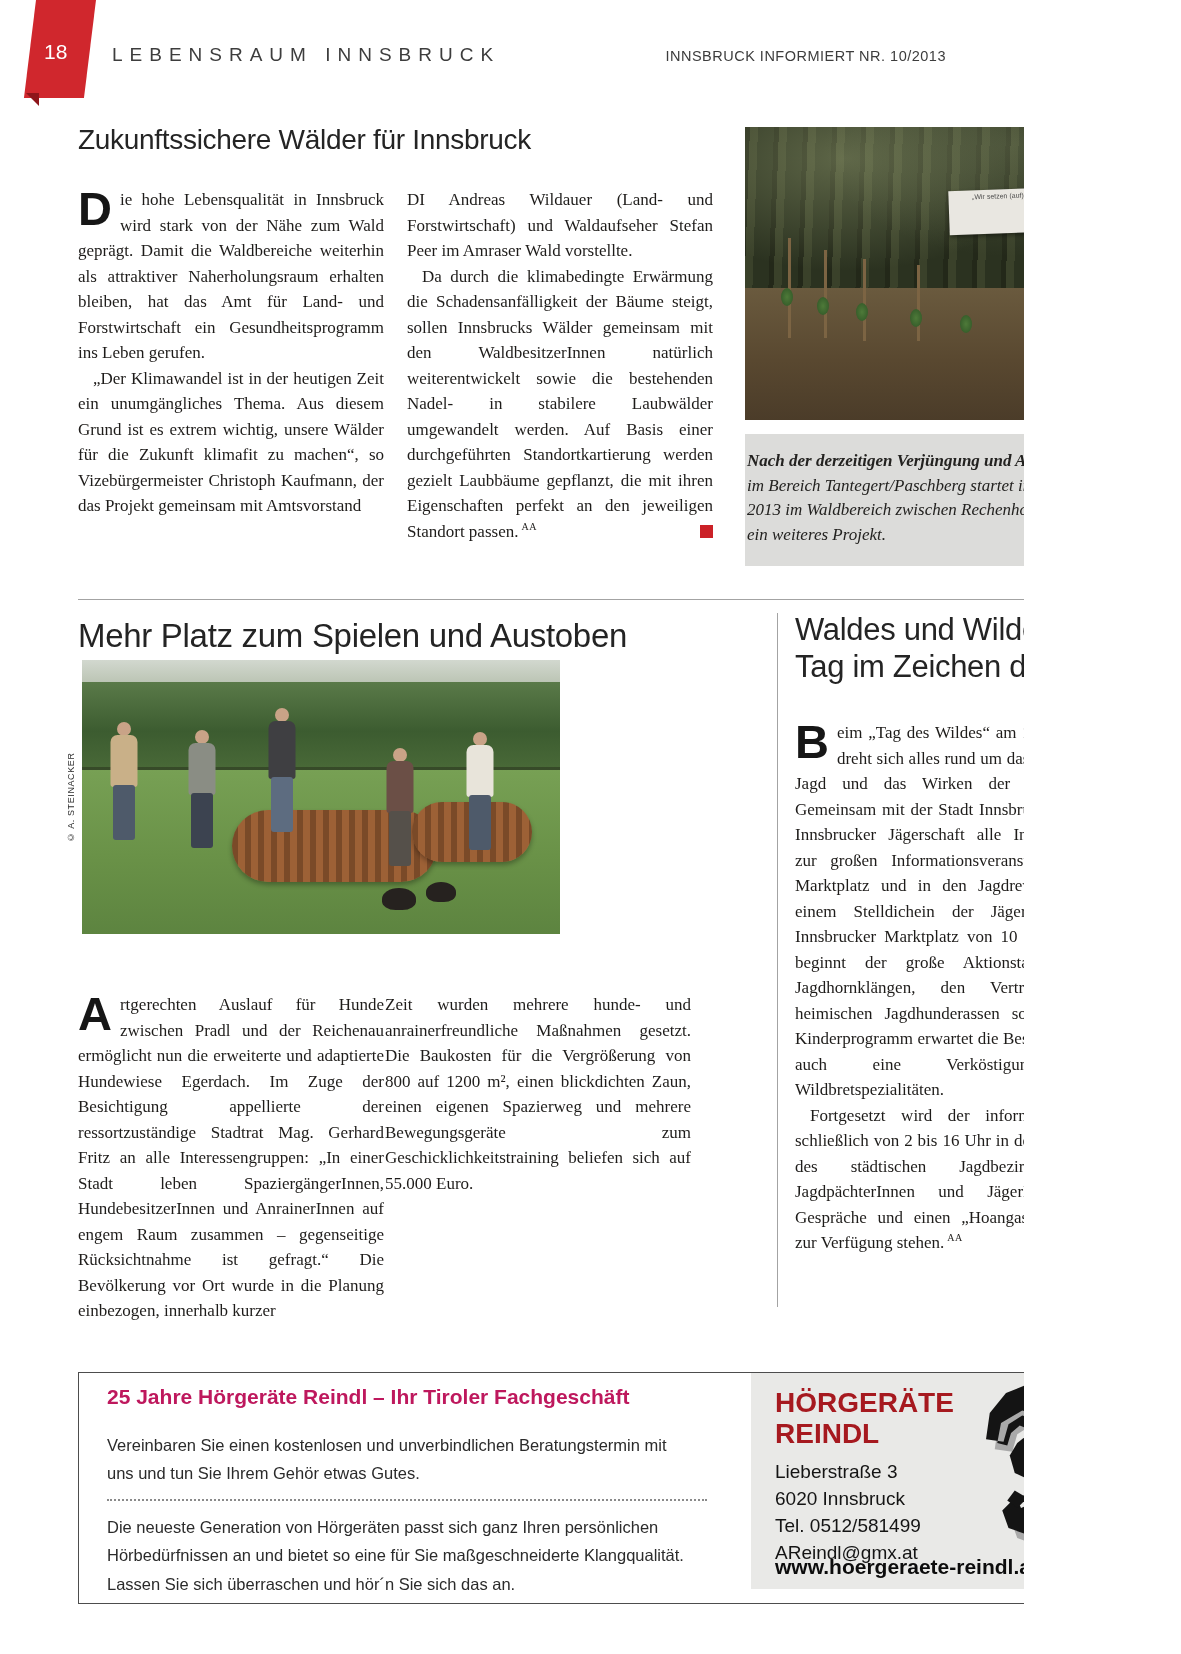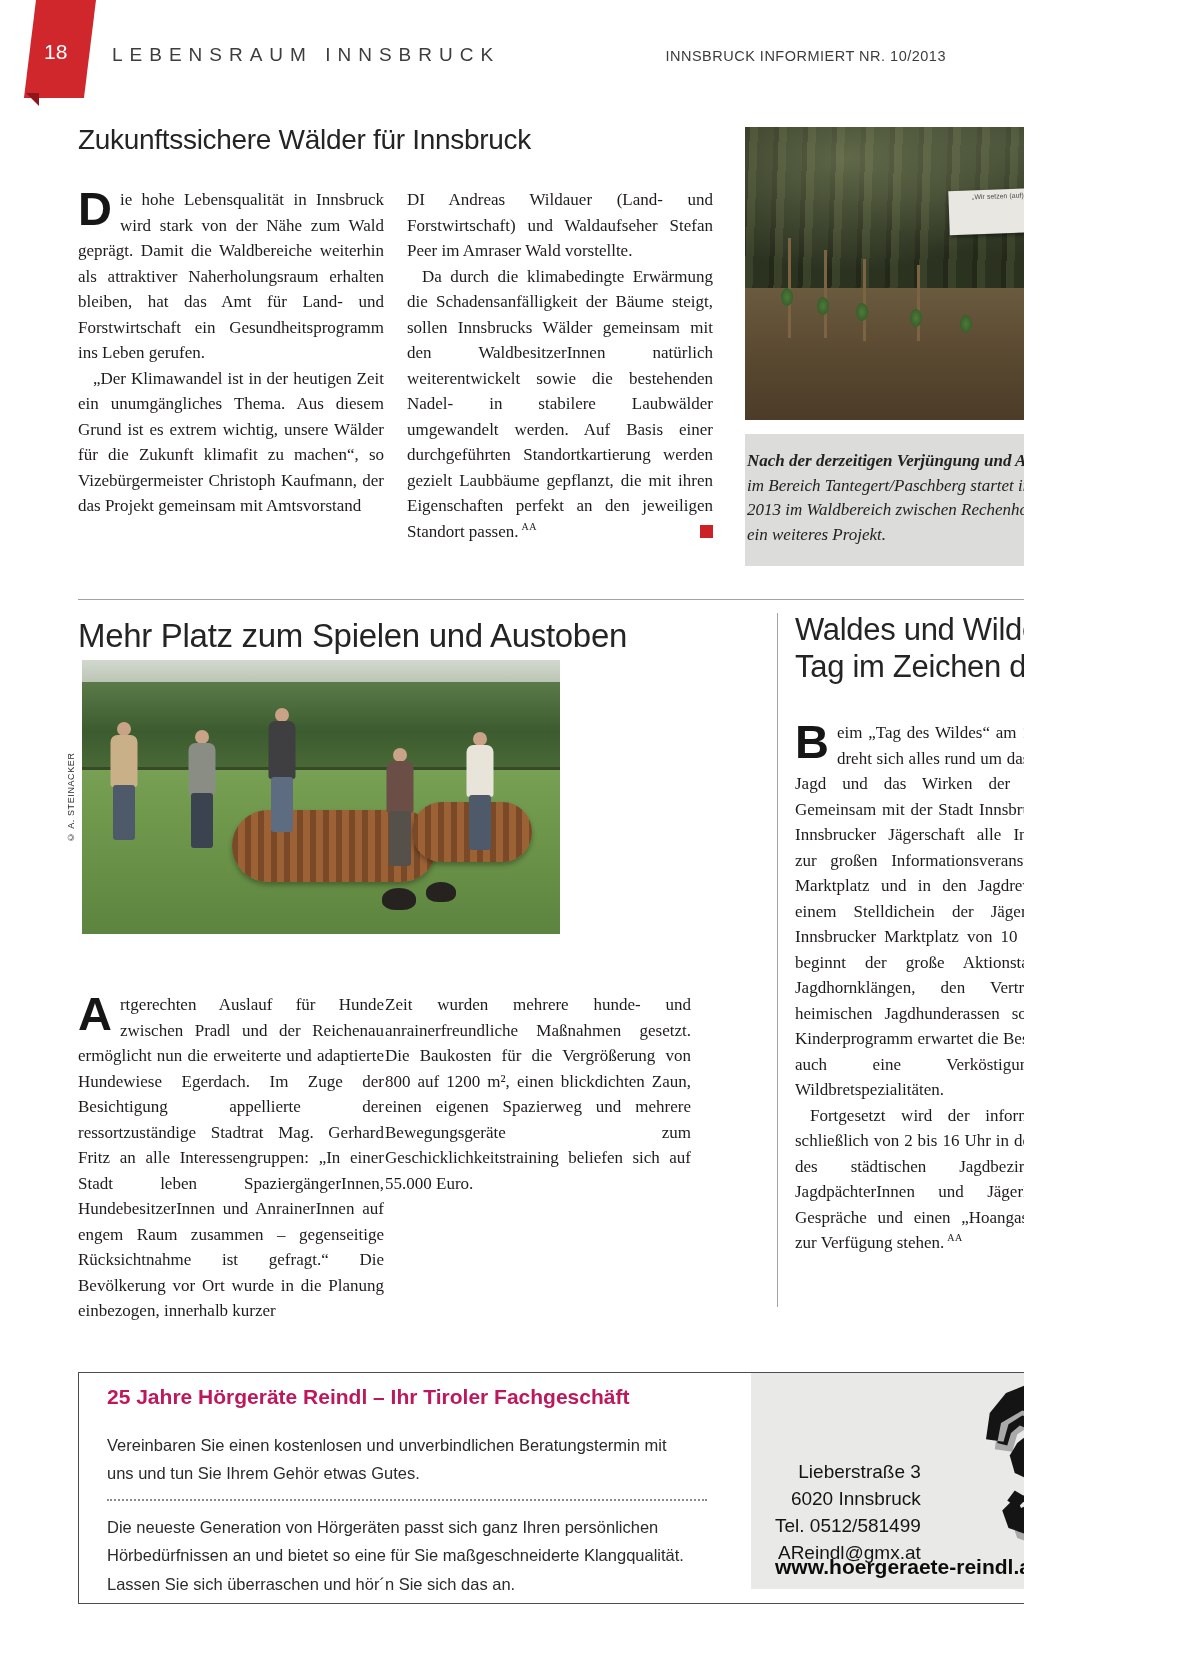--- a/index.html
+++ b/index.html
@@ -85,21 +85,21 @@
 
   
   .ad{position:absolute;left:78px;top:1372px;width:1026px;height:232px;border:1px solid #4d4d4d;
       background:#fff;box-sizing:border-box;font-family:"Liberation Sans",sans-serif;}
   .ad-h{position:absolute;left:28px;top:12px;font-size:21px;font-weight:700;color:#be185d;}
   .ad-p1{position:absolute;left:28px;top:58px;width:590px;font-size:16.5px;line-height:1.7;color:#2b2b2b;}
   .ad-dots{position:absolute;left:28px;top:126px;width:600px;border-top:2px dotted #8a8a8a;}
   .ad-p2{position:absolute;left:28px;top:140px;width:600px;font-size:16.5px;line-height:1.72;color:#2b2b2b;}
   .ad-panel{position:absolute;right:4px;top:0;width:348px;height:216px;background:#e9e9e7;}
   .brand{position:absolute;left:24px;top:14px;font-size:28px;font-weight:700;color:#a6191f;line-height:1.12;}
-  .addr{position:absolute;left:24px;top:86px;font-size:19px;line-height:1.42;color:#141414;text-align:right;}
+  .addr{position:absolute;left:24px;top:86px;font-size:19px;line-height:1.42;color:#141414;}
   .web{position:absolute;left:24px;bottom:10px;font-size:21px;font-weight:700;color:#0c0c0c;}
   .ear{position:absolute;right:8px;top:10px;width:140px;height:160px;}
 </style>
 </head>
 <body>
 
 <div class="page">
 
   <div class="ribbon"></div>
   <div class="ribbon-fold"></div>
@@ -202,20 +202,24 @@
     <p class="ind"><span>Fortgesetzt wird der informative Tag schließlich von 2 bis 16 Uhr in den Revieren des städtischen Jagdbezirkes, wo JagdpächterInnen und JägerInnen für Gespräche und einen „Hoangascht“ gerne zur Verfügung stehen.</span><span class="sup">AA</span><span class="endmark"></span></p>
   </div>
 
   <div class="ad">
     <div class="ad-h">25 Jahre Hörgeräte Reindl – Ihr Tiroler Fachgeschäft</div>
     <div class="ad-p1">Vereinbaren Sie einen kostenlosen und unverbindlichen Beratungstermin mit uns und tun Sie Ihrem Gehör etwas Gutes.</div>
     <div class="ad-dots"></div>
     <div class="ad-p2">Die neueste Generation von Hörgeräten passt sich ganz Ihren persönlichen Hörbedürfnissen an und bietet so eine für Sie maßgeschneiderte Klangqualität. Lassen Sie sich überraschen und hör´n Sie sich das an.</div>
 
     <div class="ad-panel">
+      <div class="brand">
+        <div>HÖRGERÄTE</div>
+        <div>REINDL</div>
+      </div>
       <div class="addr">
         <div>Lieberstraße 3</div>
         <div>6020 Innsbruck</div>
         <div>Tel. 0512/581499</div>
         <div>AReindl@gmx.at</div>
       </div>
       <div class="web">www.hoergeraete-reindl.at</div>
       <svg class="ear" viewBox="0 0 110 128">
         <path fill="#a9a9a9" transform="translate(7,8)" d="M58 2 L84 8 L99 26 L104 54 L99 84 L84 108 L62 122 L45 116 L40 102 L50 92 L68 88 L80 72 L83 50 L74 32 L56 26 L45 33 L41 47 L27 45 L30 24 L43 8 Z"></path>
         <path fill="#141414" fill-rule="evenodd" d="M58 2 L84 8 L99 26 L104 54 L99 84 L84 108 L62 122 L45 116 L40 102 L50 92 L68 88 L80 72 L83 50 L74 32 L56 26 L45 33 L41 47 L27 45 L30 24 L43 8 Z M56 22 L76 28 L87 44 L89 62 L82 82 L68 95 L55 100 L52 93 L64 86 L74 74 L77 56 L69 40 L54 34 L47 40 L44 50 L36 48 L39 32 Z"></path>

